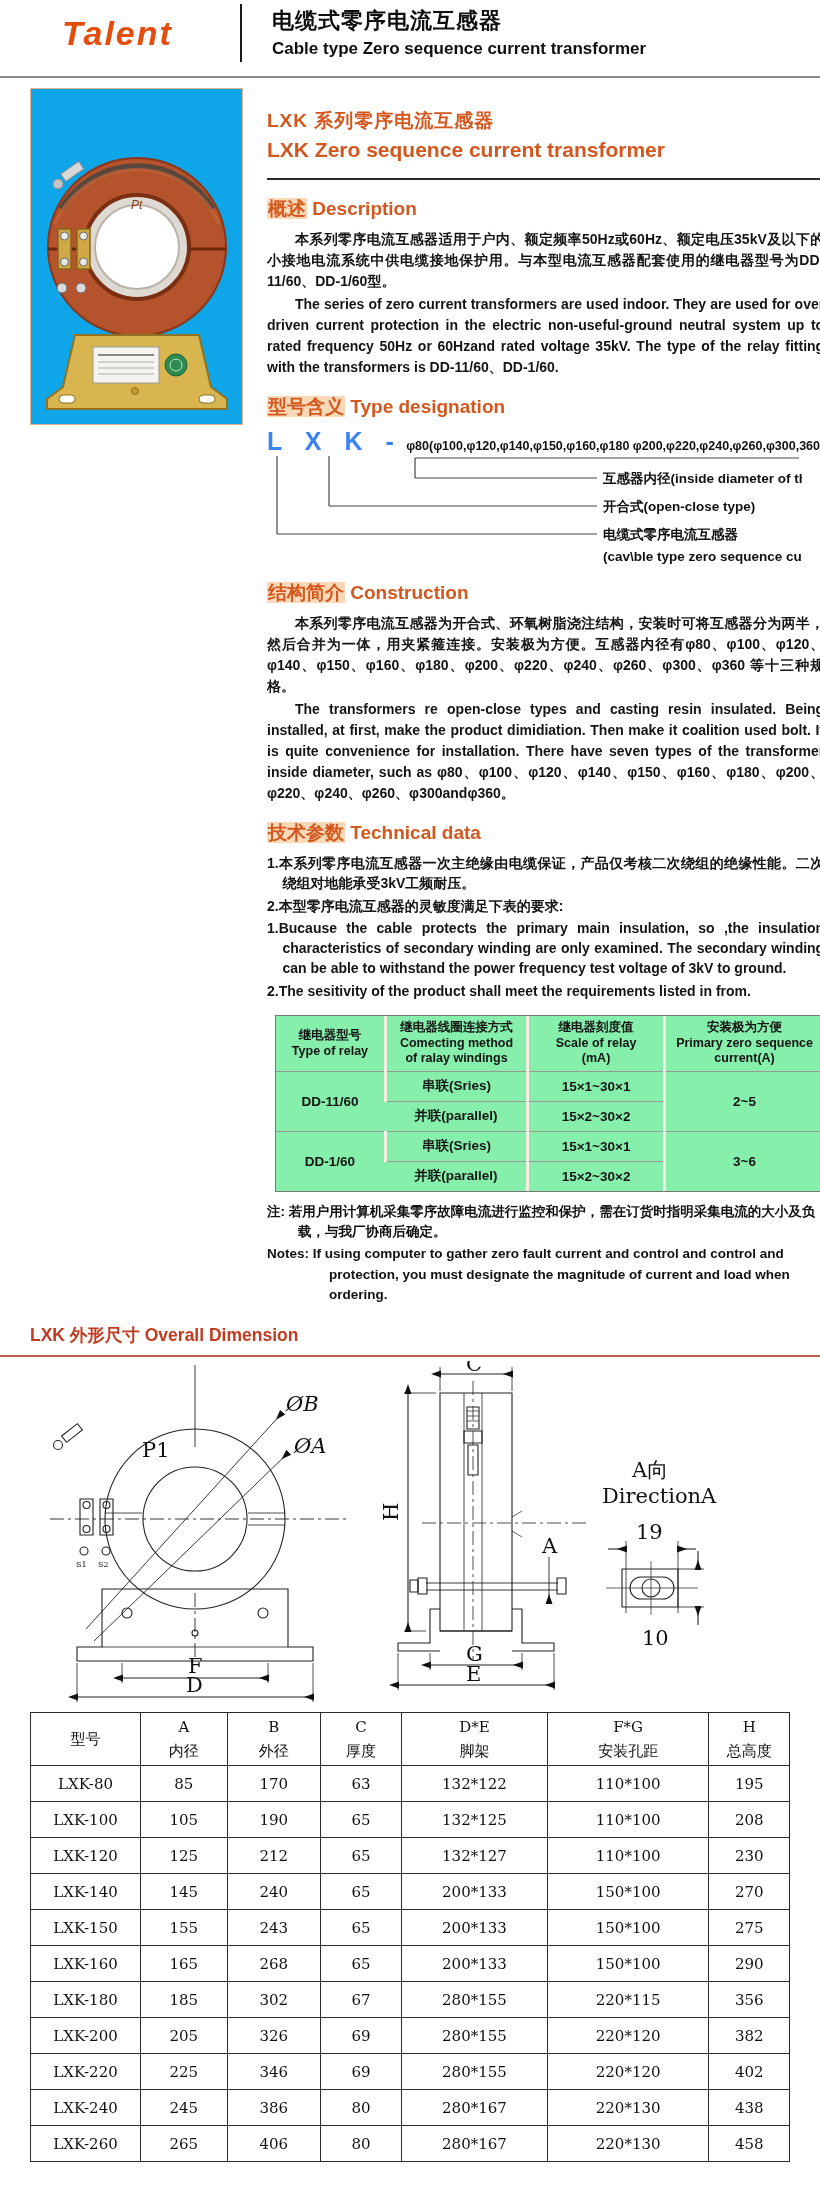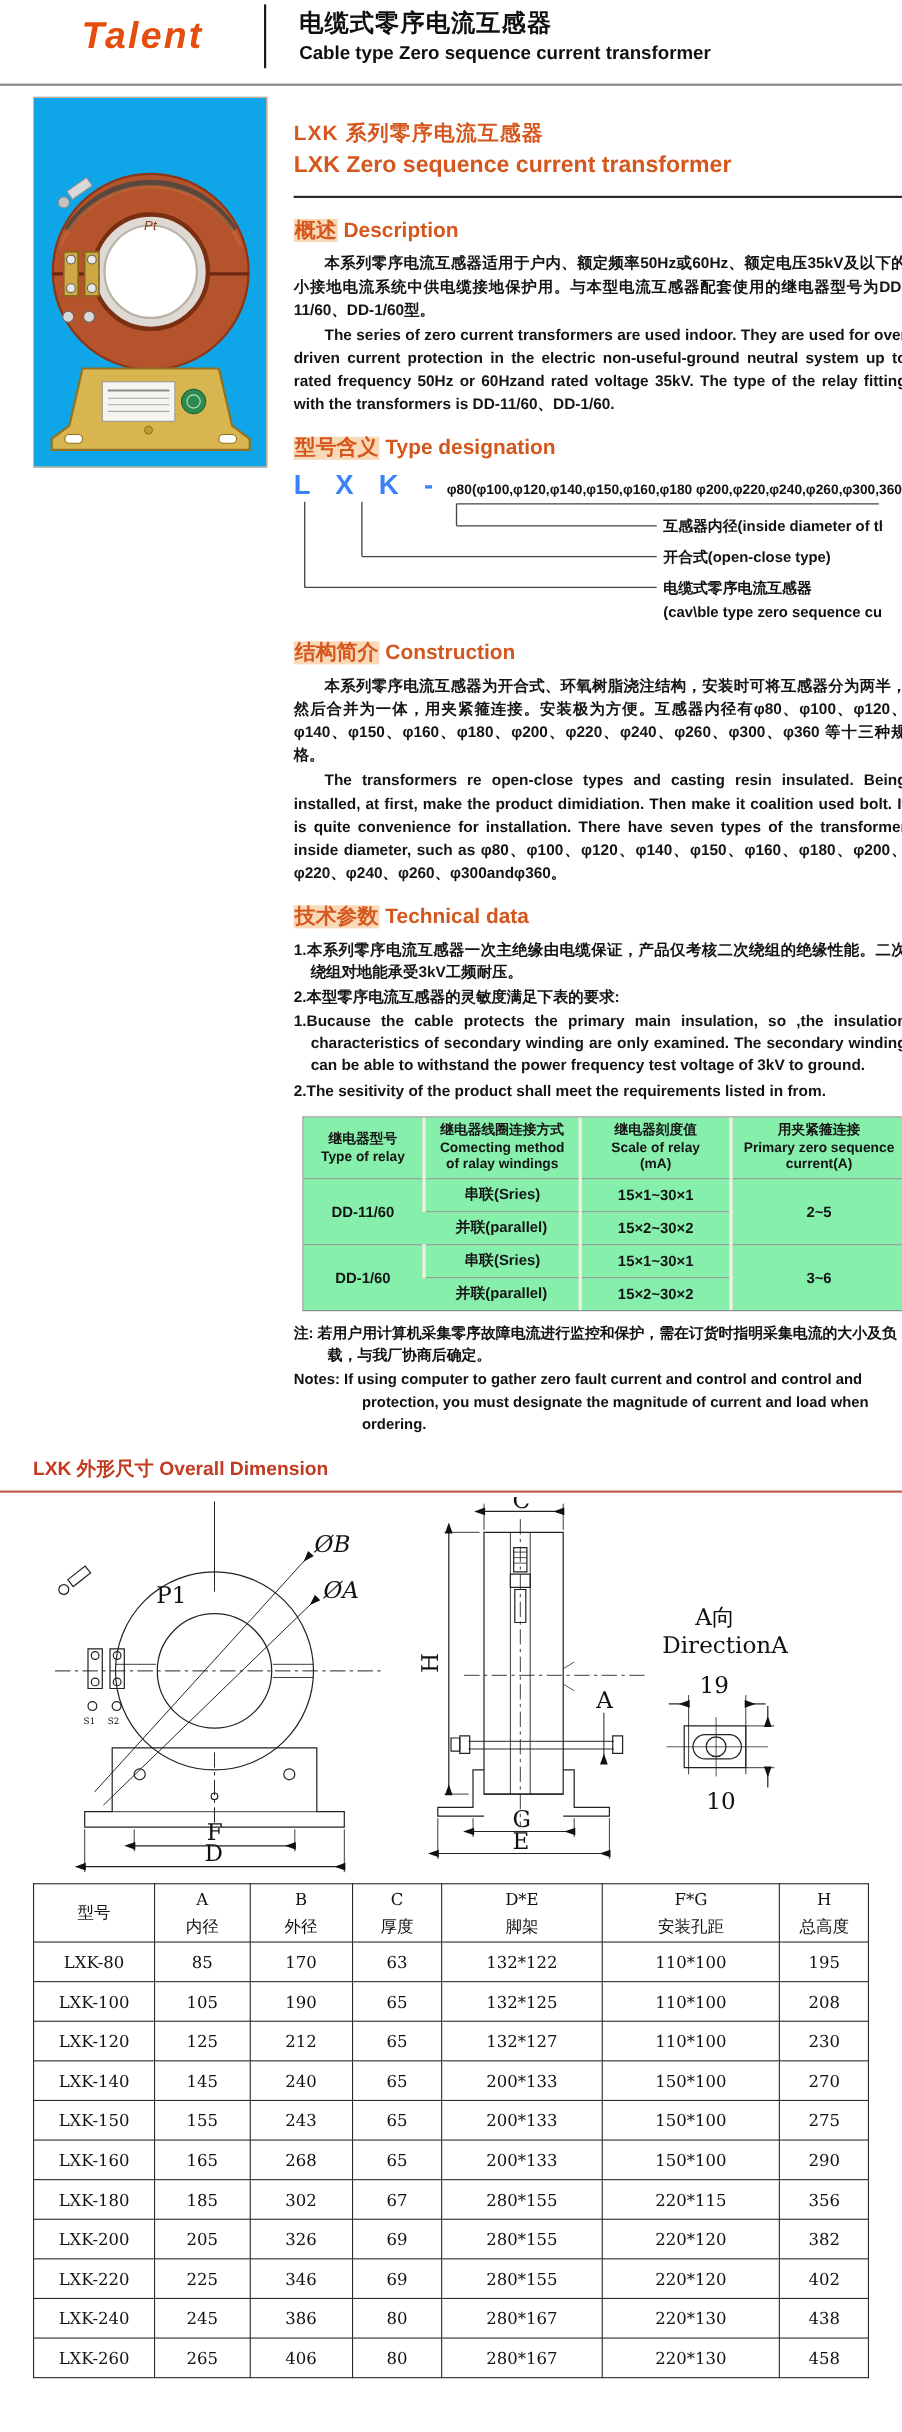--- a/index.html
+++ b/index.html
@@ -1,21 +1,21 @@
 <!DOCTYPE html>
 <html><head>
 <meta charset="utf-8">
 <style>
   html,body{margin:0;padding:0;background:#fff;}
   body{font-family:"Liberation Sans",sans-serif;color:#111;}
   .page{width:820px;min-height:2211px;margin:0 auto;background:#fff;position:relative;overflow:hidden;}
 
   
   .header{position:relative;height:62px;padding-top:6px;}
-  .logo{position:absolute;left:74px;top:14px;font-size:34px;font-weight:bold;font-style:italic;color:#e44d0e;letter-spacing:2px;}
+  .logo{position:absolute;left:62px;top:14px;font-size:34px;font-weight:bold;font-style:italic;color:#e44d0e;letter-spacing:2px;}
   .header-divider{position:absolute;left:240px;top:4px;width:2px;height:58px;background:#1a1a1a;}
   .header-titles{position:absolute;left:272px;top:6px;}
   .header-title-zh{font-size:22px;font-weight:bold;color:#0f0f0f;letter-spacing:1px;}
   .header-title-en{font-size:17px;font-weight:bold;color:#0f0f0f;margin-top:3px;}
   .header-rule{height:2px;background:#8a8a8a;margin-top:8px;}
 
   
   .main{display:flex;padding:10px 18px 0 30px;}
   .photo-col{width:215px;flex:0 0 215px;}
   .photo-box{width:211px;height:335px;border:1px solid #e7b18b;background:#0ea5e9;}
@@ -201,21 +201,21 @@
                 <div>继电器线圈连接方式</div>
                 <div class="pre">Comecting method
 of ralay windings</div>
               </th>
               <th style="width:25%;">
                 <div>继电器刻度值</div>
                 <div class="pre">Scale of relay
 (mA)</div>
               </th>
               <th style="width:29%;">
-                <div>用夹紧箍连接</div>
+                <div>安装极为方便</div>
                 <div class="pre">Primary zero sequence
 current(A)</div>
               </th>
             </tr>
           </thead>
           <tbody>
             <tr>
               <td rowspan="2">DD-11/60</td>
               <td>串联(Sries)</td>
               <td>15×1~30×1</td>

